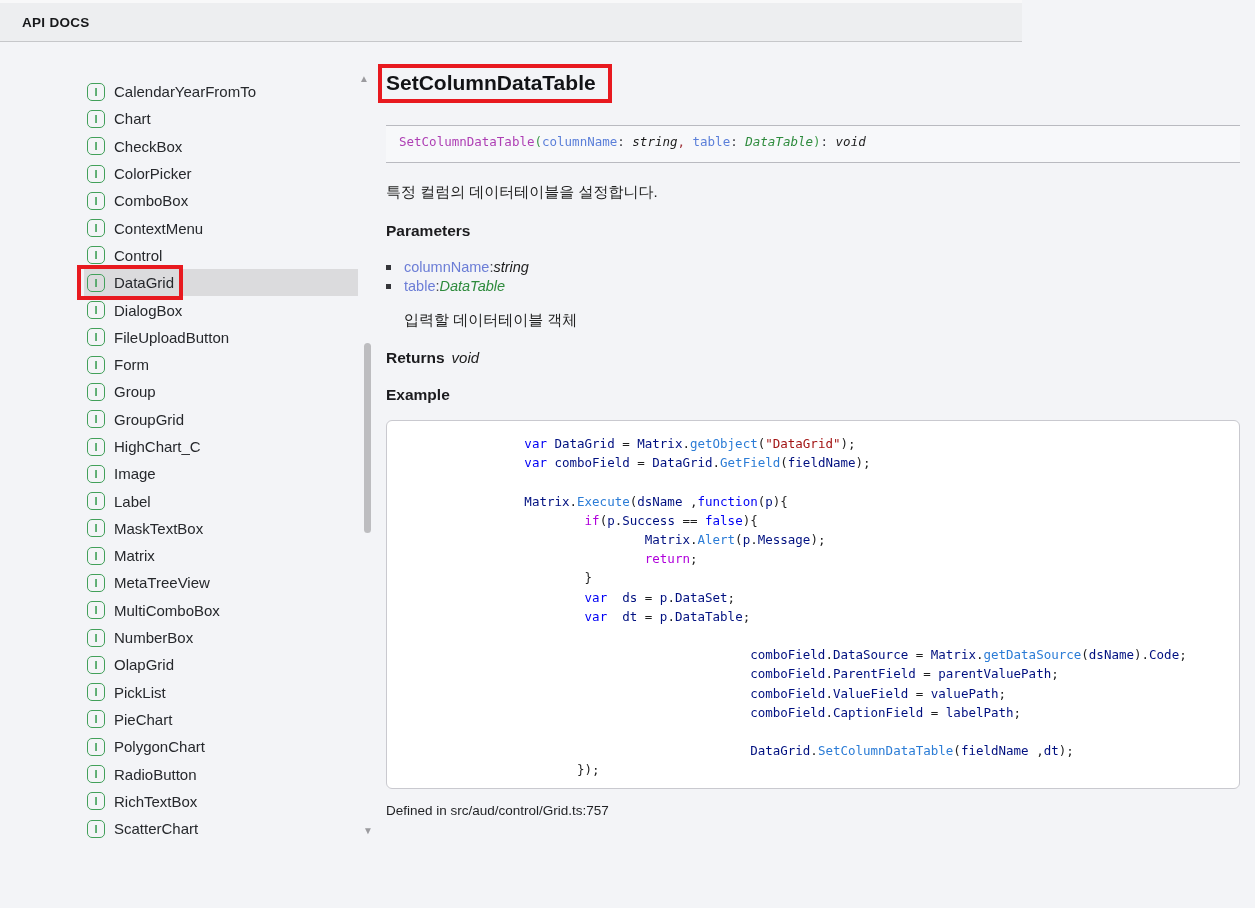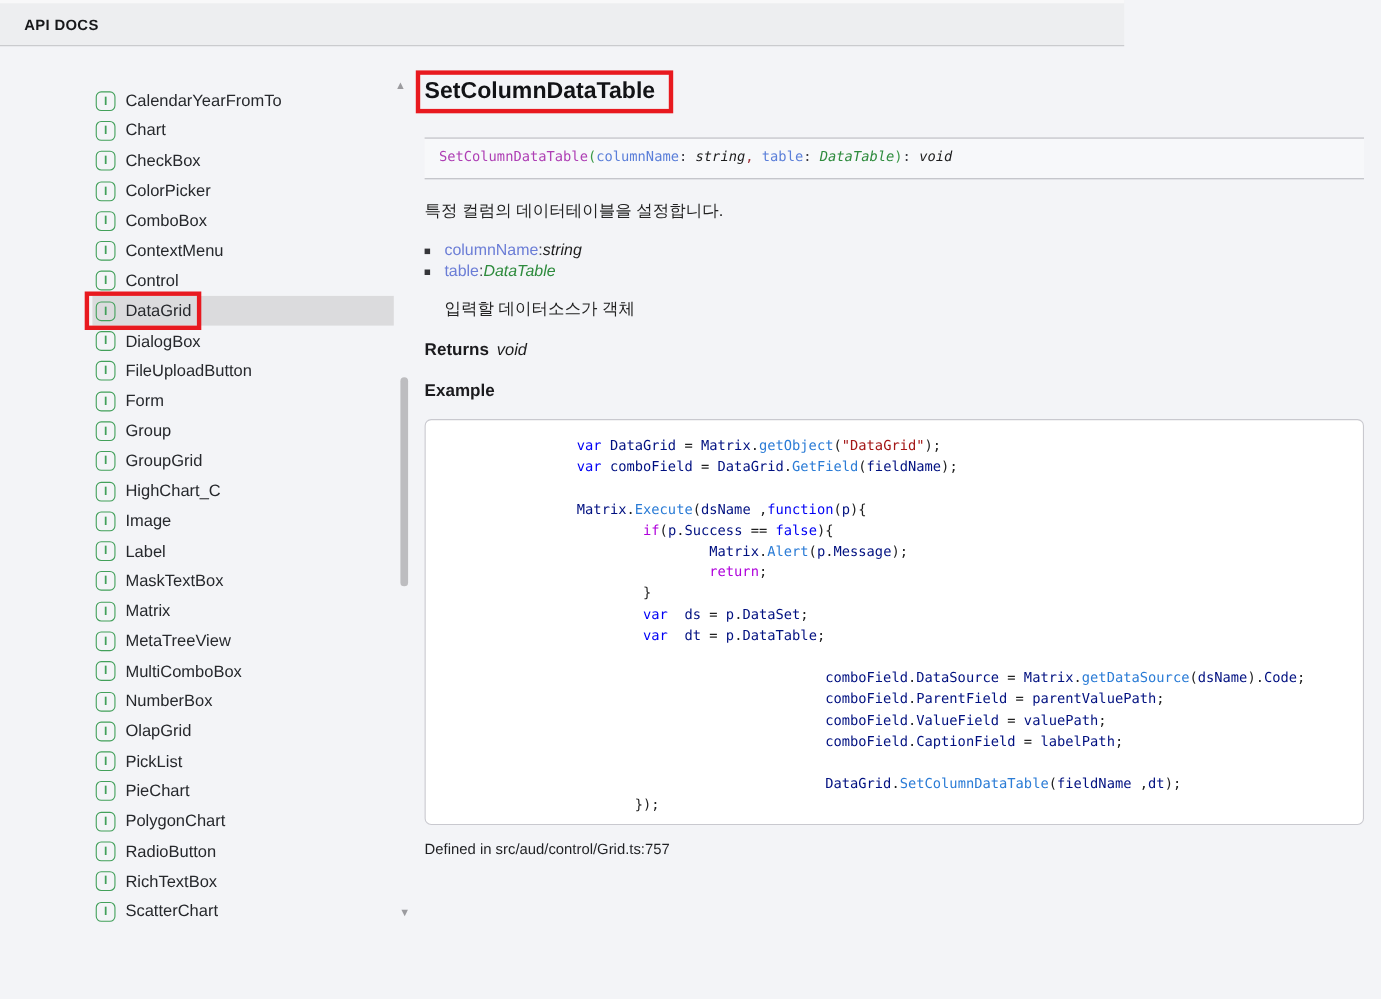--- a/index.html
+++ b/index.html
@@ -268,38 +268,39 @@
 <main class="main">
 
   <div class="title-ann">
     <h1 class="page-title">SetColumnDataTable</h1>
   </div>
 
   <div class="signature-block"><code><span class="tok-fn">SetColumnDataTable</span><span class="tok-par">(</span><span class="tok-param">columnName</span><span class="tok-pl">: </span><span class="tok-bi">string</span><span class="tok-comma">,</span><span class="tok-pl"> </span><span class="tok-param">table</span><span class="tok-pl">: </span><span class="tok-cls">DataTable</span><span class="tok-par">)</span><span class="tok-pl">: </span><span class="tok-bi">void</span></code></div>
 
   <p class="method-desc">특정 컬럼의 데이터테이블을 설정합니다.</p>
 
+  <h4 class="section-heading params">Parameters</h4>
 
   <ul class="param-list">
       <li>
         <div class="param-line">
           <span class="bullet"></span>
           <span class="param-name">columnName</span>
           <span class="param-colon">: </span>
           <span class="tok-bi">string</span>
         </div>
       </li>
       <li>
         <div class="param-line">
           <span class="bullet"></span>
           <span class="param-name">table</span>
           <span class="param-colon">: </span>
           <span class="tok-cls">DataTable</span>
         </div>
-        <div class="param-desc">입력할 데이터소스가 객체</div>
+        <div class="param-desc">입력할 데이터테이블 객체</div>
       </li>
     </ul>
 
   <div class="returns-line">
     <span class="returns-label">Returns</span><span class="returns-type">void</span>
   </div>
 
   <h4 class="section-heading example">Example</h4>
 
   <div class="code-block">

